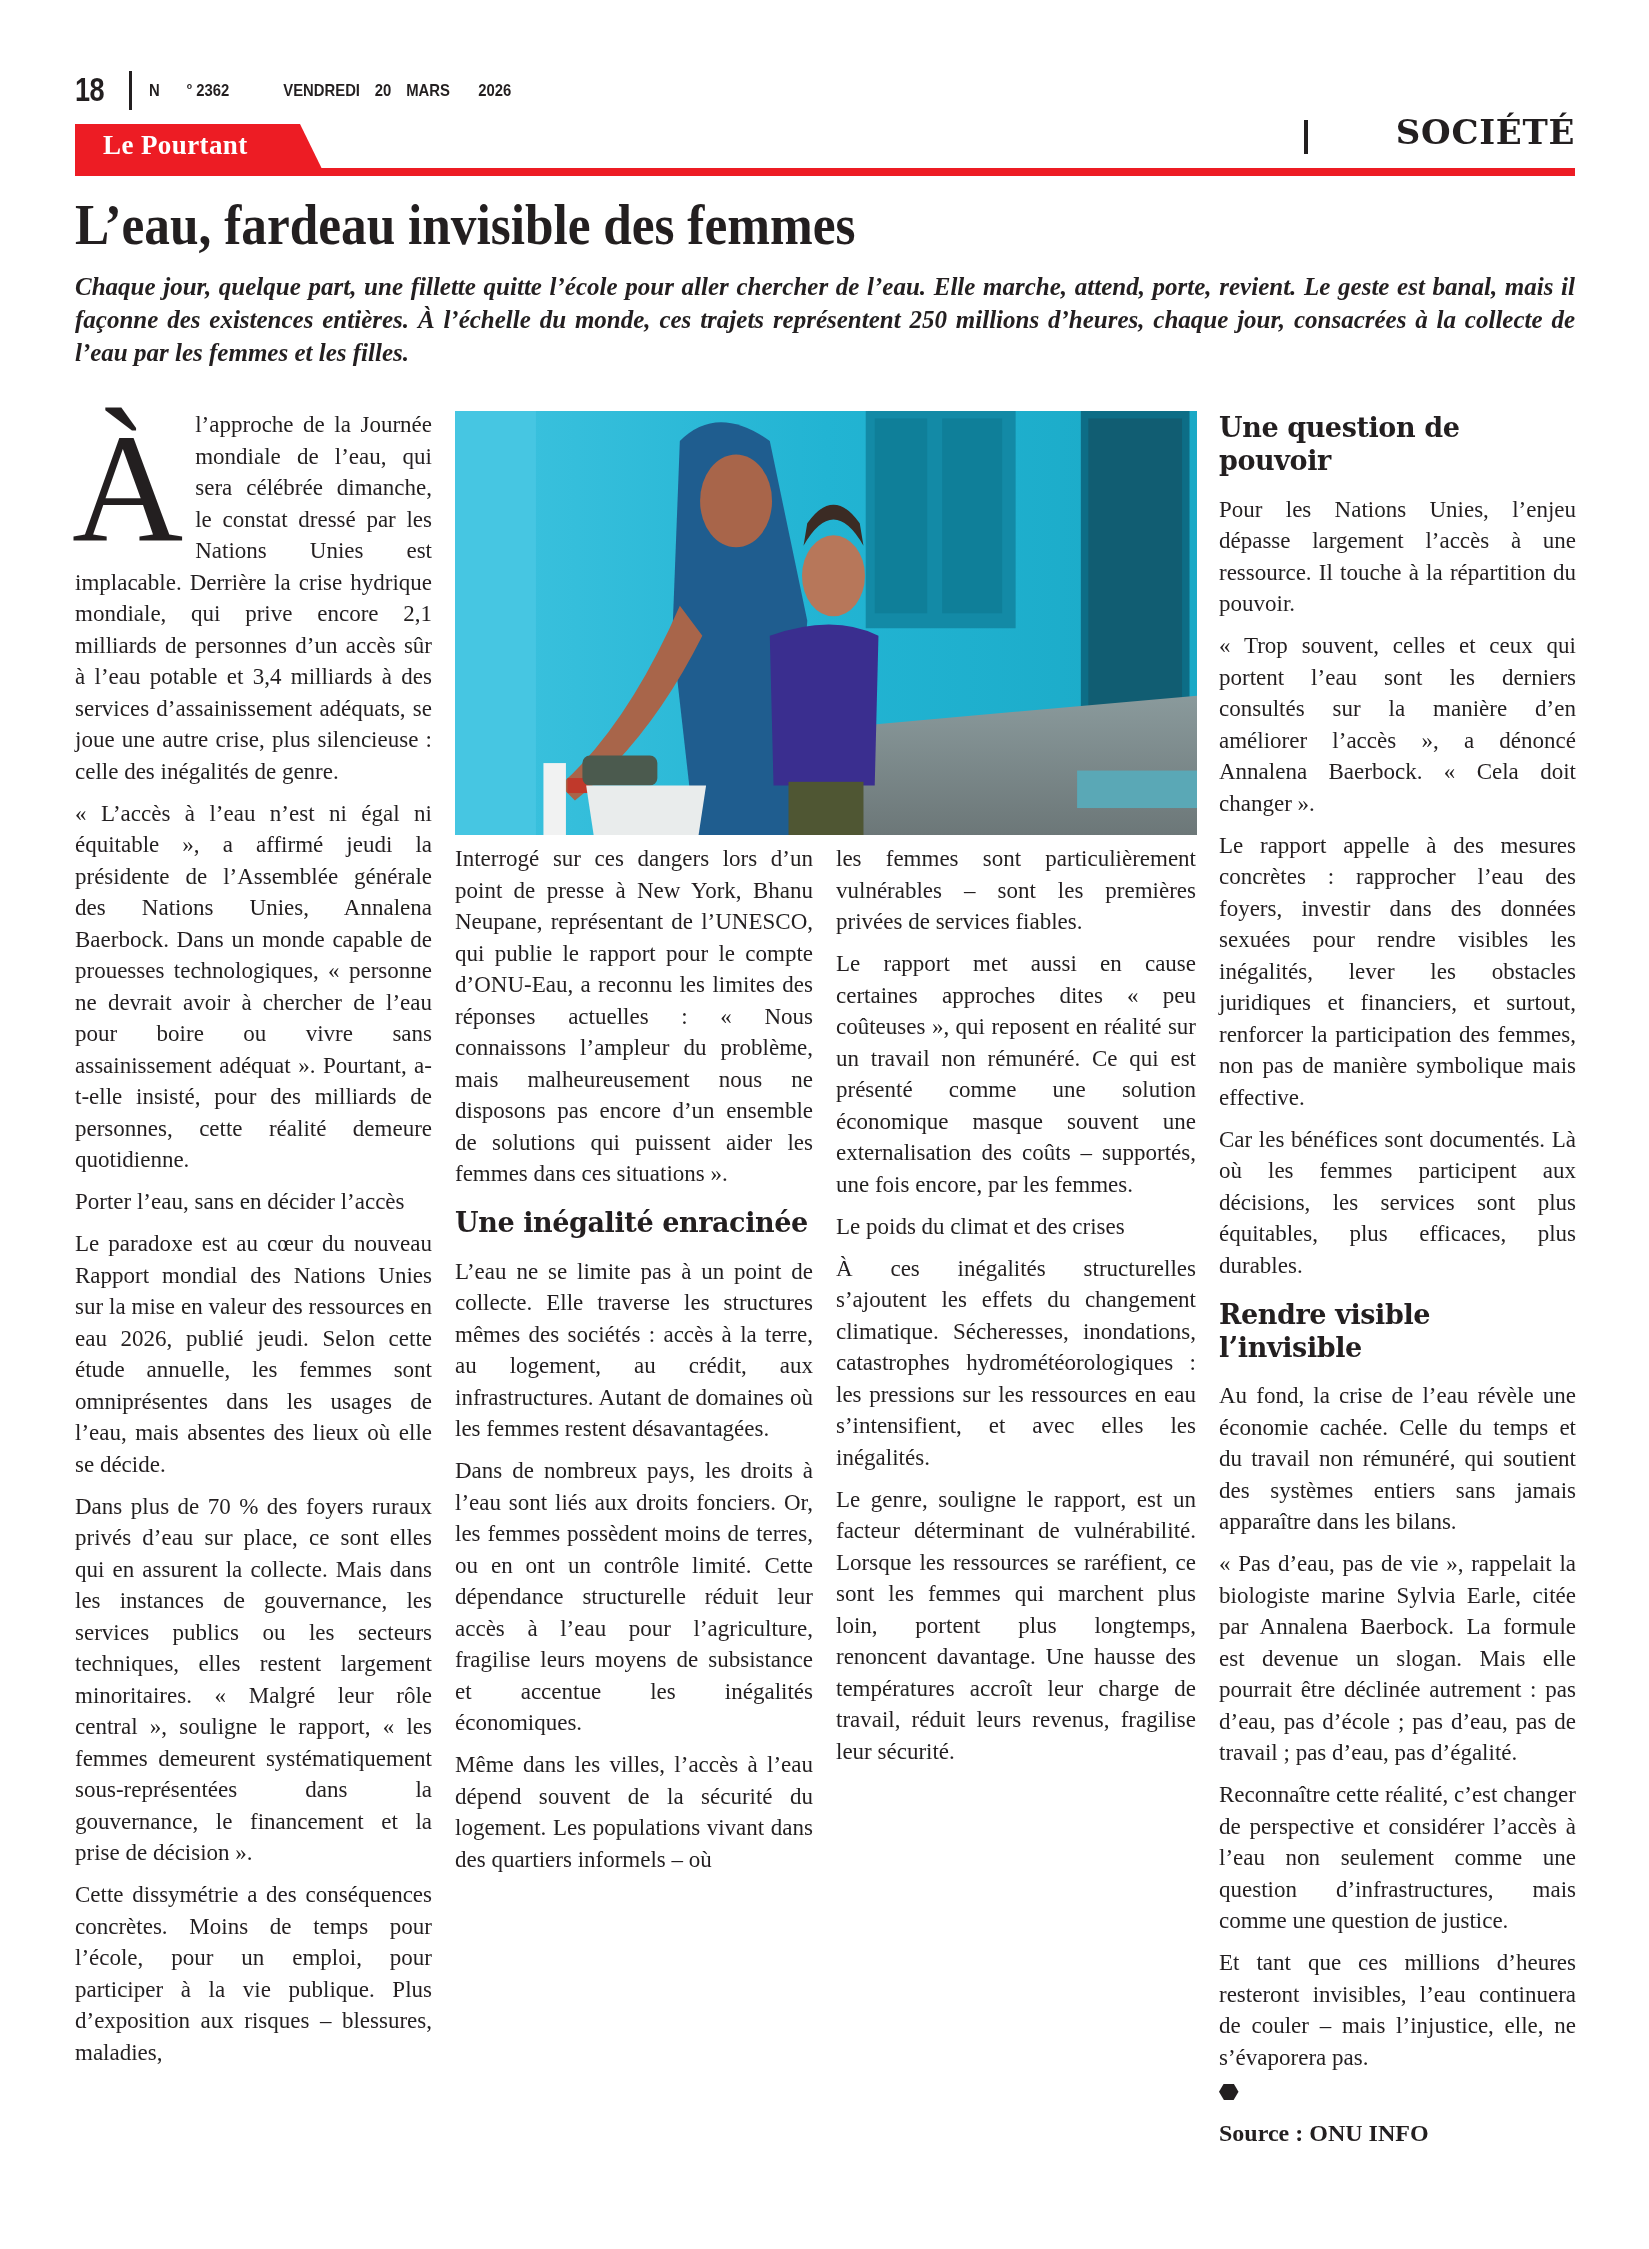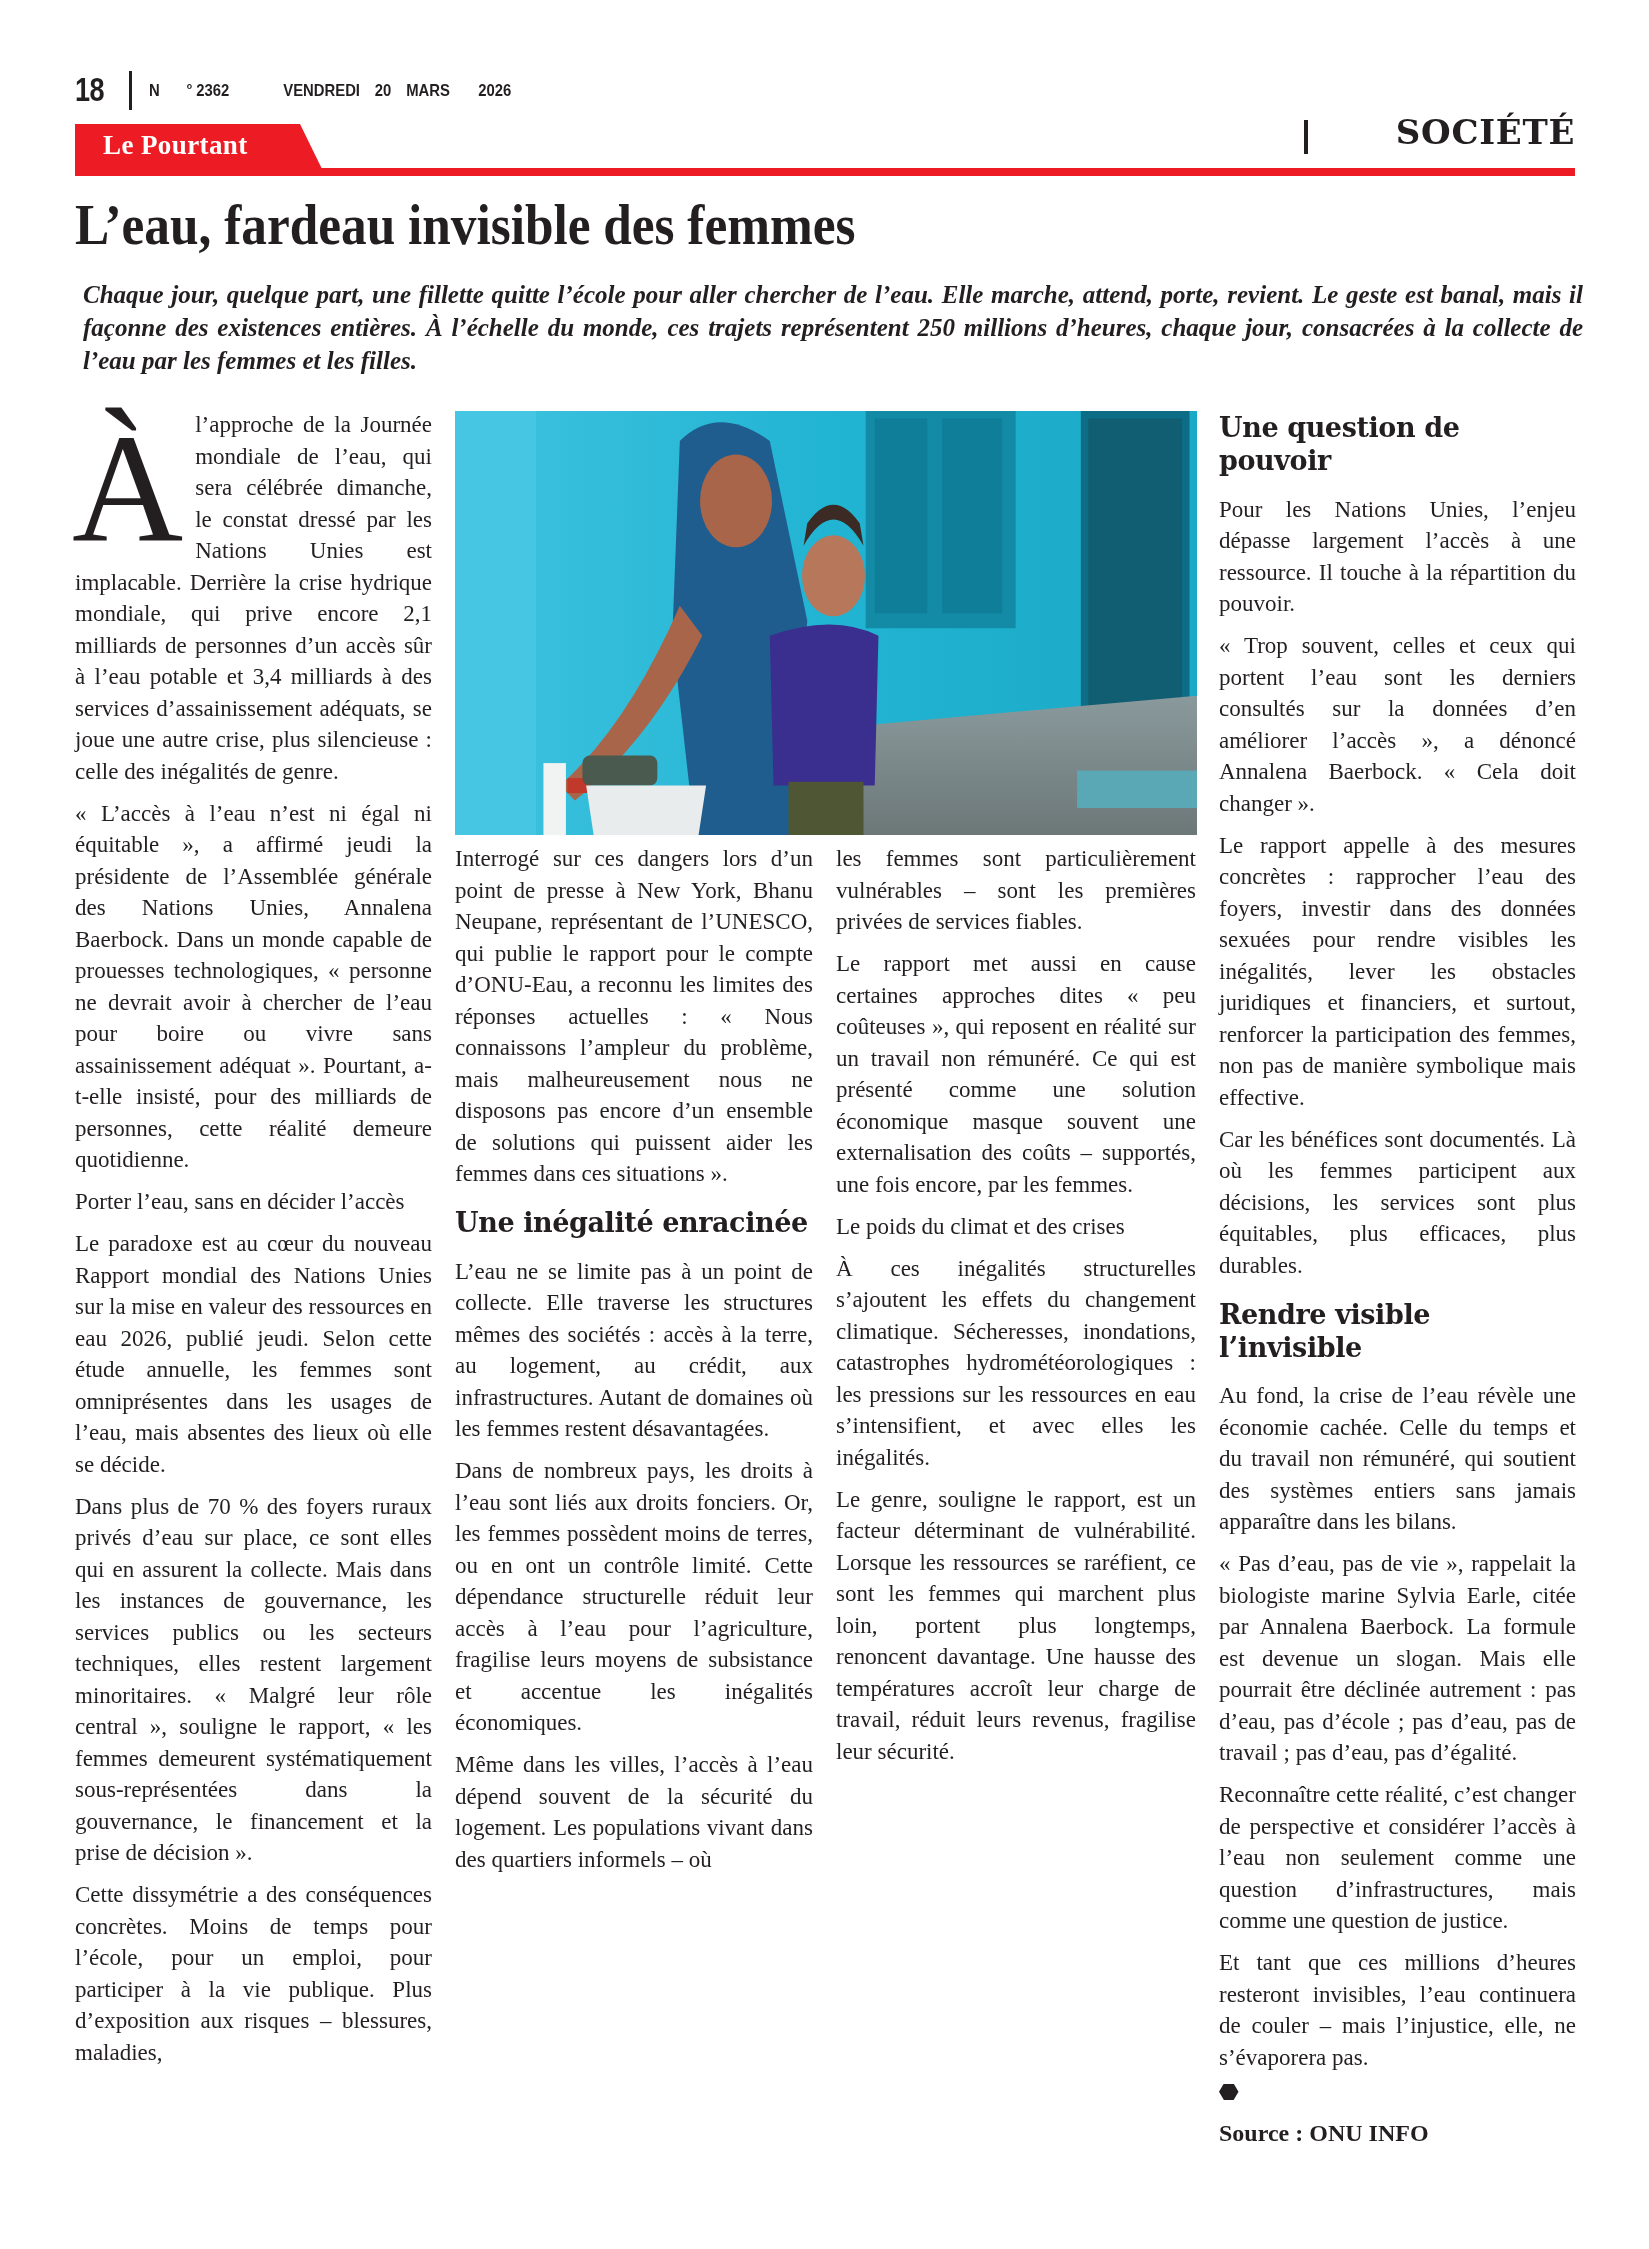--- a/index.html
+++ b/index.html
@@ -19,21 +19,21 @@
   .folio-meta .month { margin-right: 31.5px; }
 
   .brand-tab { position: absolute; left: 75px; top: 124px; width: 247px; height: 45px; background: #ed1c24;
     clip-path: polygon(0 0, 225px 0, 247px 45px, 0 45px); }
   .brand-name { position: absolute; left: 103px; top: 130px; color: #ffffff; font-weight: bold; font-size: 27px; font-family: "Liberation Serif", serif; letter-spacing: 0.4px; }
   .rule-red { position: absolute; left: 75px; top: 168px; width: 1500px; height: 8.2px; background: #ed1c24; }
   .section-bar { position: absolute; left: 1304px; top: 120px; width: 3.7px; height: 34px; background: #231f20; }
   .section-name { position: absolute; right: 75px; top: 112px; font-family: "DejaVu Serif", serif; font-weight: bold; font-size: 34px; letter-spacing: 0.7px; }
 
   .headline { position: absolute; left: 75px; top: 191px; margin: 0; font-family: "Liberation Serif", serif; font-weight: bold; font-size: 57px; line-height: 67px; transform: scaleX(0.9); transform-origin: left top; white-space: nowrap; }
-  .standfirst { position: absolute; left: 75px; top: 270px; width: 1500px; margin: 8px; font-family: "Liberation Serif", serif; font-style: italic; font-weight: bold; font-size: 25px; line-height: 33px; text-align: justify; }
+  .standfirst { position: absolute; left: 75px; top: 270px; width: 1500px; margin: 0; font-family: "Liberation Serif", serif; font-style: italic; font-weight: bold; font-size: 25px; line-height: 33px; text-align: justify; }
 
   .col { position: absolute; font-size: 23px; line-height: 31.5px; text-align: justify; hyphens: none; }
   .col p { margin: 0 0 10.5px 0; }
   .col1 { left: 75px; top: 409px; width: 357px; }
   .col2 { left: 455px; top: 843px; width: 358px; }
   .col3 { left: 836px; top: 843px; width: 360px; }
   .col4 { left: 1219px; top: 411px; width: 357px; }
   .dropcap { float: left; font-size: 154px; line-height: 112px; margin: 6px 12px 0 -3px; padding-top: 16.5px; font-family: "Liberation Serif", serif; }
   .subhead-plain { margin: 0 0 10.5px 0; }
   .subhead { font-family: "DejaVu Serif", serif; font-weight: bold; font-size: 27px; line-height: 33px; margin: 16.5px 0 16.5px 0; text-align: left; letter-spacing: -0.4px; }
@@ -128,21 +128,21 @@
   <p>les femmes sont particulièrement vulnérables – sont les premières privées de services fiables.</p>
   <p>Le rapport met aussi en cause certaines approches dites « peu coûteuses », qui reposent en réalité sur un travail non rémunéré. Ce qui est présenté comme une solution économique masque souvent une externalisation des coûts – supportés, une fois encore, par les femmes.</p>
   <p class="subhead-plain">Le poids du climat et des crises</p>
   <p>À ces inégalités structurelles s’ajoutent les effets du changement climatique. Sécheresses, inondations, catastrophes hydrométéorologiques : les pressions sur les ressources en eau s’intensifient, et avec elles les inégalités.</p>
   <p>Le genre, souligne le rapport, est un facteur déterminant de vulnérabilité. Lorsque les ressources se raréfient, ce sont les femmes qui marchent plus loin, portent plus longtemps, renoncent davantage. Une hausse des températures accroît leur charge de travail, réduit leurs revenus, fragilise leur sécurité.</p>
 </div>
 
 <div class="col col4">
   <h2 class="subhead">Une question de pouvoir</h2>
   <p>Pour les Nations Unies, l’enjeu dépasse largement l’accès à une ressource. Il touche à la répartition du pouvoir.</p>
-  <p>« Trop souvent, celles et ceux qui portent l’eau sont les derniers consultés sur la données d’en améliorer l’accès », a dénoncé Annalena Baerbock. « Cela doit changer ».</p>
+  <p>« Trop souvent, celles et ceux qui portent l’eau sont les derniers consultés sur la manière d’en améliorer l’accès », a dénoncé Annalena Baerbock. « Cela doit changer ».</p>
   <p>Le rapport appelle à des mesures concrètes : rapprocher l’eau des foyers, investir dans des données sexuées pour rendre visibles les inégalités, lever les obstacles juridiques et financiers, et surtout, renforcer la participation des femmes, non pas de manière symbolique mais effective.</p>
   <p>Car les bénéfices sont documentés. Là où les femmes participent aux décisions, les services sont plus équitables, plus efficaces, plus durables.</p>
   <h2 class="subhead">Rendre visible l’invisible</h2>
   <p>Au fond, la crise de l’eau révèle une économie cachée. Celle du temps et du travail non rémunéré, qui soutient des systèmes entiers sans jamais apparaître dans les bilans.</p>
   <p>« Pas d’eau, pas de vie », rappelait la biologiste marine Sylvia Earle, citée par Annalena Baerbock. La formule est devenue un slogan. Mais elle pourrait être déclinée autrement : pas d’eau, pas d’école ; pas d’eau, pas de travail ; pas d’eau, pas d’égalité.</p>
   <p>Reconnaître cette réalité, c’est changer de perspective et considérer l’accès à l’eau non seulement comme une question d’infrastructures, mais comme une question de justice.</p>
   <p>Et tant que ces millions d’heures resteront invisibles, l’eau continuera de couler – mais l’injustice, elle, ne s’évaporera pas.</p>
   <span class="end-mark"></span>
   <p class="source">Source : ONU INFO</p>
 </div>

